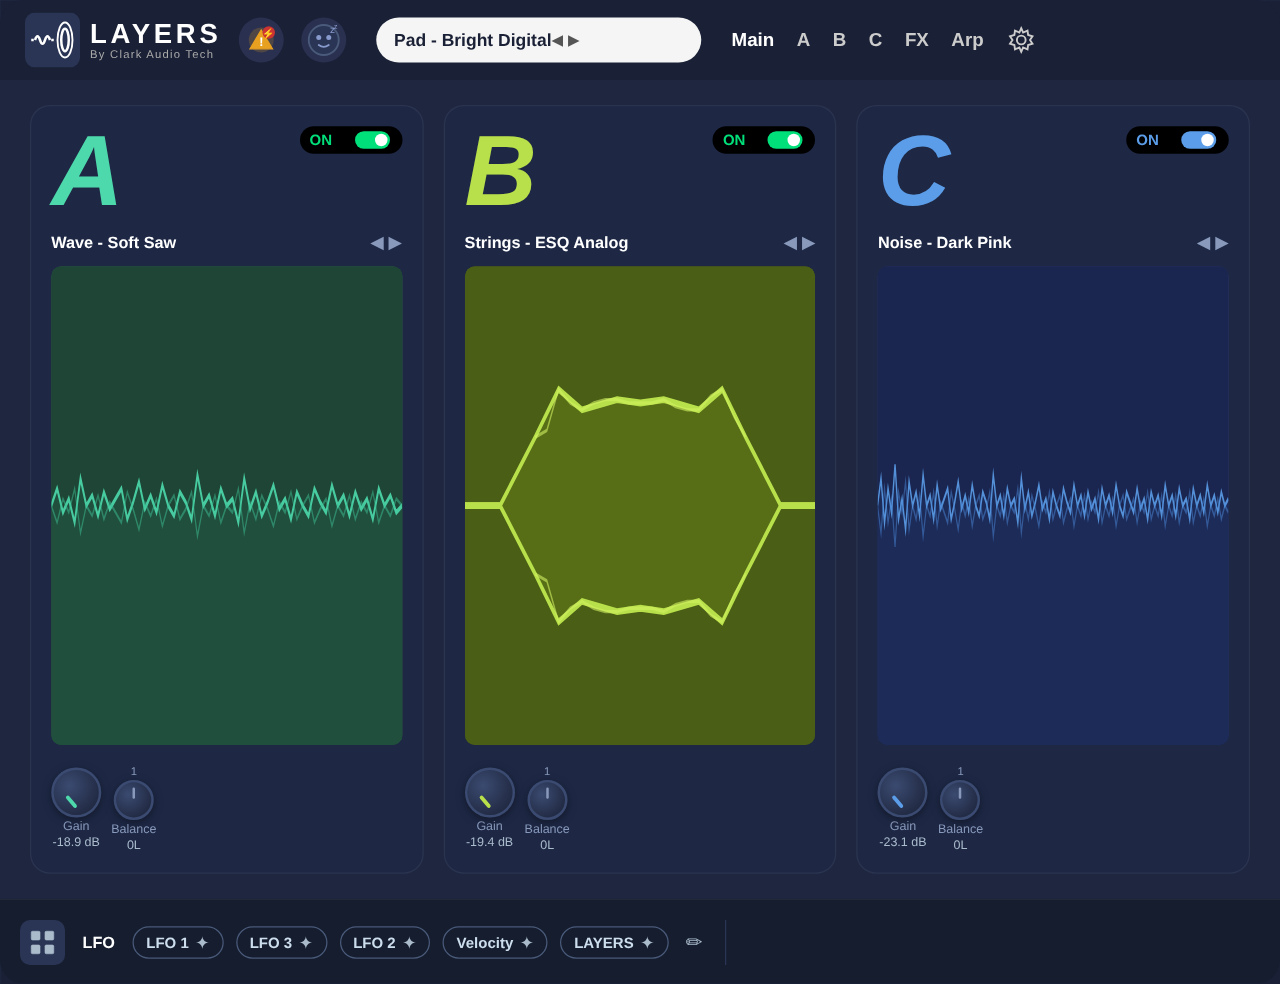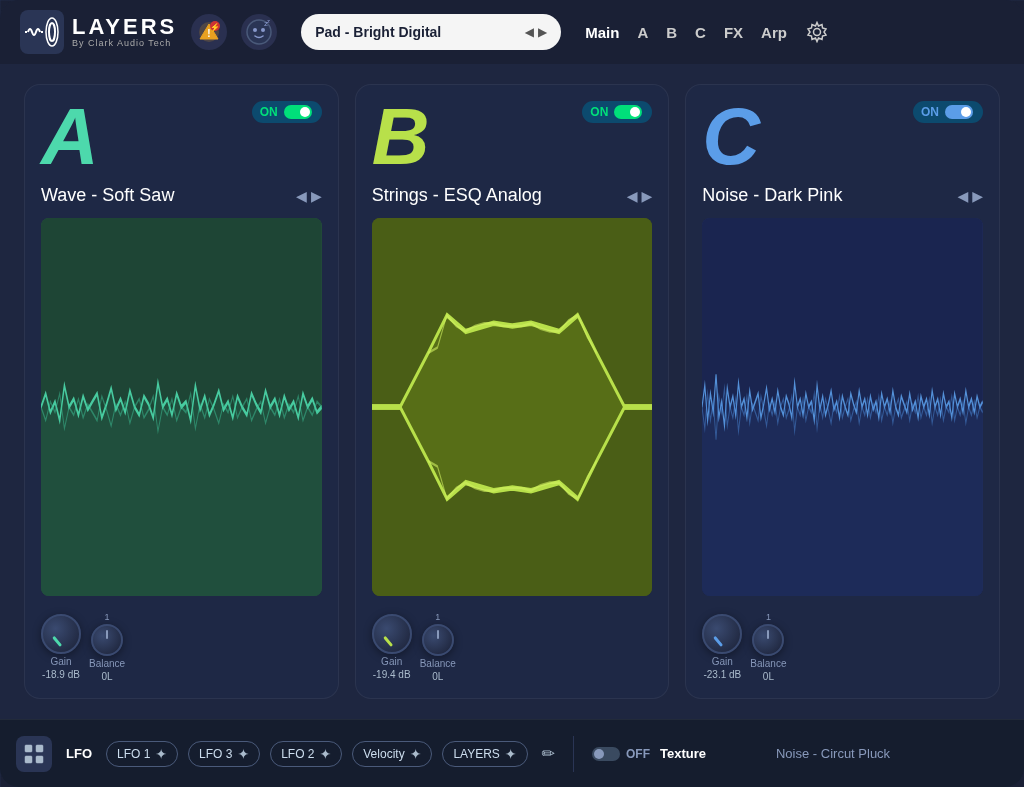--- a/index.html
+++ b/index.html
@@ -90,21 +90,20 @@
     }
 
     .preset-selector {
       flex: 1;
       max-width: 260px;
       height: 36px;
       background: #f5f5f5;
       border-radius: 20px;
       display: flex;
       align-items: center;
-      justify-content: space-between;
       padding: 0 14px;
       margin-left: 10px;
       cursor: pointer;
     }
 
     .preset-name {
       font-size: 14px;
       font-weight: 600;
       color: #1a2035;
     }
@@ -179,22 +178,22 @@
       font-style: italic;
     }
 
     .layer-letter.a { color: #4dd9ac; }
     .layer-letter.b { color: #b8e04a; }
     .layer-letter.c { color: #5b9de8; }
 
     .on-toggle {
       display: flex;
       align-items: center;
-      gap: 6px;
-      background: #0c4a6e;
+      gap: 18px;
+      background: #000000;
       border-radius: 20px;
       padding: 4px 10px 4px 8px;
       cursor: pointer;
     }
 
     .toggle-label {
       font-size: 12px;
       font-weight: 700;
       color: #00e07a;
     }
@@ -222,22 +221,22 @@
       background: #5b9de8;
     }
 
     .preset-row {
       display: flex;
       align-items: center;
       justify-content: space-between;
     }
 
     .preset-label {
-      font-size: 18px;
-      font-weight: 400;
+      font-size: 13px;
+      font-weight: 700;
       color: #ffffff;
     }
 
     .mini-arrows {
       display: flex;
       gap: 4px;
       color: #8899bb;
       font-size: 14px;
       cursor: pointer;
     }
@@ -401,21 +400,21 @@
       gap: 5px;
       background: transparent;
       border: 1.5px solid #4a5a7a;
       border-radius: 20px;
       padding: 4px 10px;
       cursor: pointer;
     }
 
     .lfo-tag-label {
       font-size: 12px;
-      font-weight: 400;
+      font-weight: 700;
       color: #ccddee;
     }
 
     .lfo-tag-plus {
       font-size: 14px;
       color: #aabbcc;
     }
 
     .pencil-icon {
       font-size: 16px;
@@ -732,24 +731,16 @@
 
     <div class="lfo-tag">
       <span class="lfo-tag-label">LAYERS</span>
       <span class="lfo-tag-plus">✦</span>
     </div>
 
     <span class="pencil-icon">✏</span>
 
     <div class="divider-v"></div>
 
-    <div class="texture-area">
-      <div class="off-toggle">
-        <div class="off-switch"></div>
-        <span class="off-label">OFF</span>
-      </div>
-      <span class="texture-label">Texture</span>
-      <span class="texture-value">Noise - Circut Pluck</span>
-    </div>
 
   </div>
 
 </div>
 
 </body></html>

